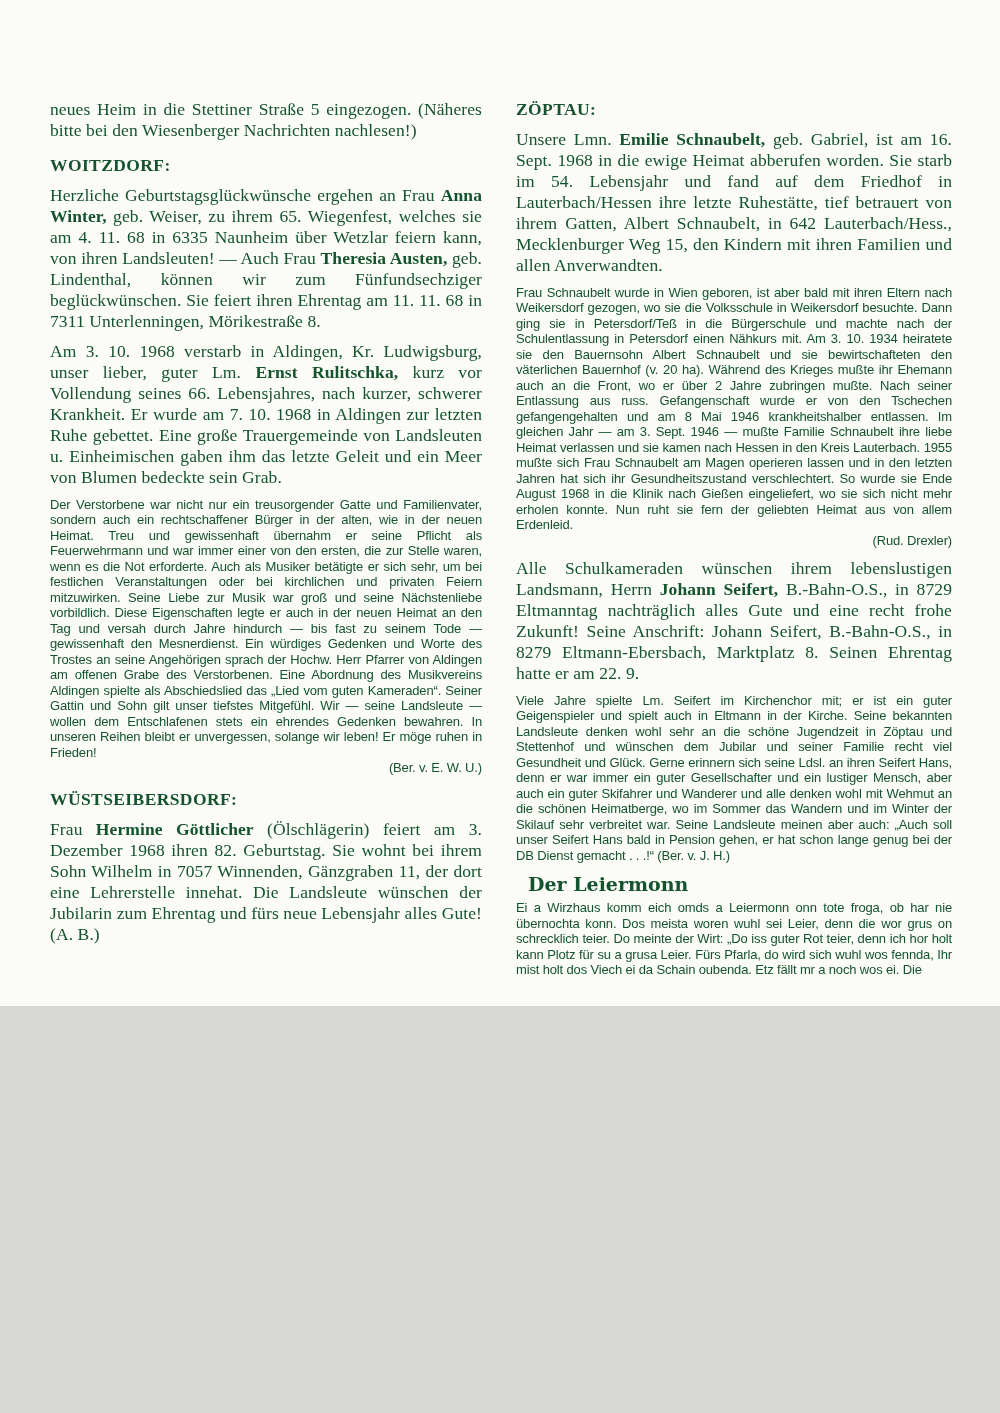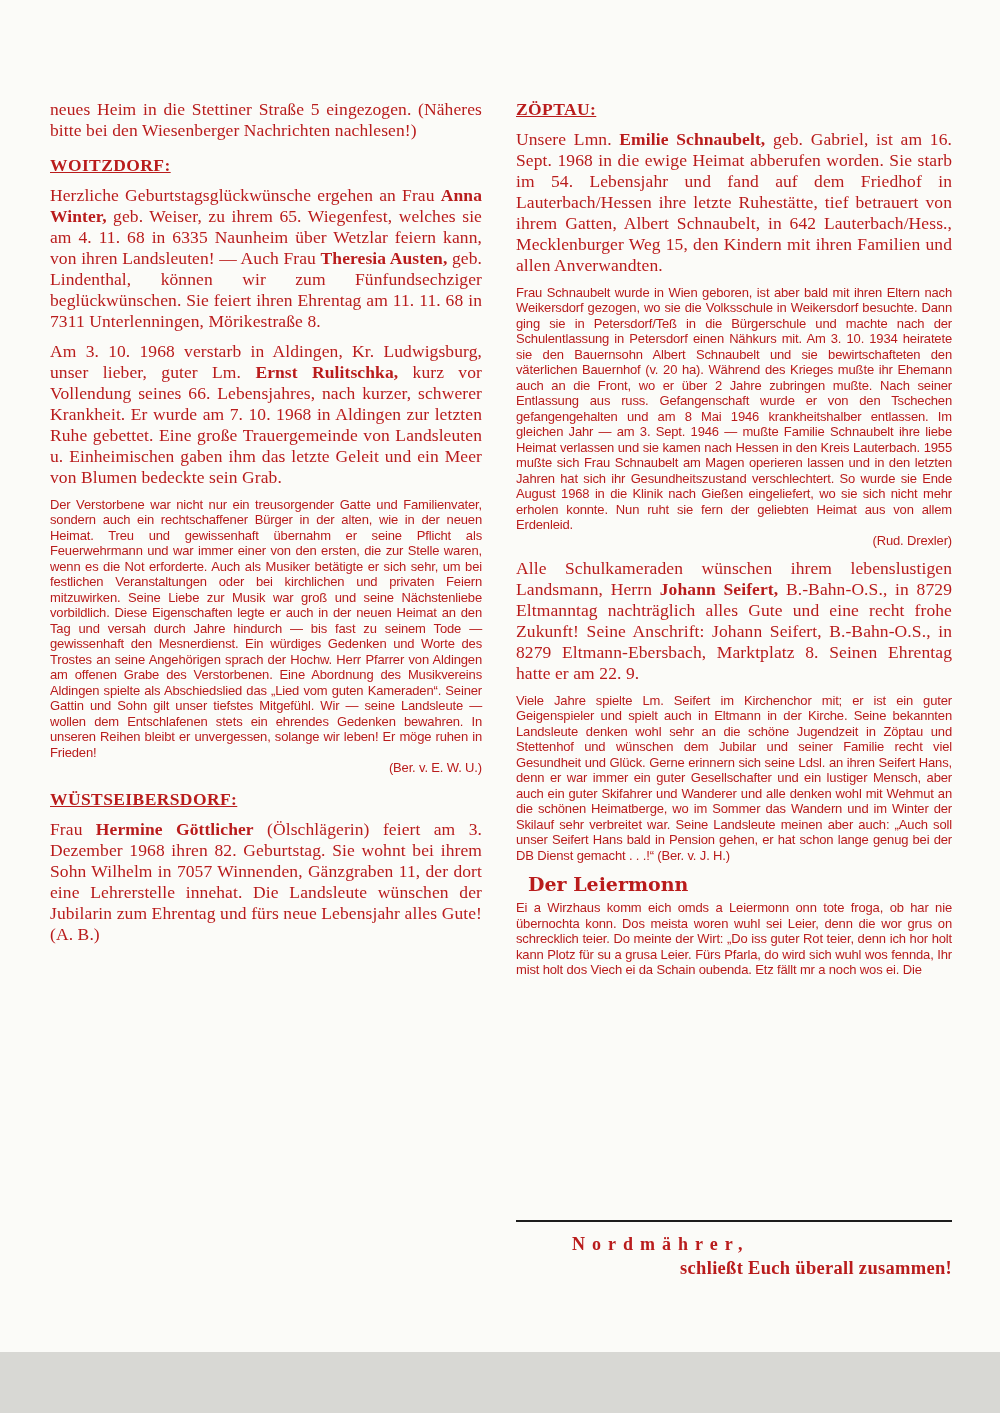--- a/index.html
+++ b/index.html
@@ -1,23 +1,23 @@
 <!DOCTYPE html>
 <html><head>
 <meta charset="utf-8">
 <style>
   html, body { margin: 0; padding: 0; }
   body { background: #d8d8d4; }
   .page {
     position: relative;
     width: 1000px;
-    height: 1352px;
+    height: 1006px;
     margin: 0 auto;
     background: #fbfbf8;
-    color: #b91c1c;
+    color: #14532d;
     font-family: "Liberation Serif", "DejaVu Serif", serif;
     overflow: hidden;
   }
   .columns {
     position: absolute;
     top: 99px;
     left: 50px;
     display: flex;
     gap: 34px;
   }
@@ -32,21 +32,20 @@
     line-height: 1.2;
     text-align: justify;
     margin-bottom: 9px;
     letter-spacing: 0.1px;
   }
   .heading {
     font-size: 17.5px;
     font-weight: 700;
     letter-spacing: 0.4px;
     margin: 14px 0 9px 0;
-    text-decoration: underline;
   }
   .small {
     font-family: Liberation Sans, sans-serif;
     font-size: 13px;
     line-height: 1.19;
     text-align: justify;
     margin-bottom: 10px;
     letter-spacing: -0.15px;
   }
   .subheading {

